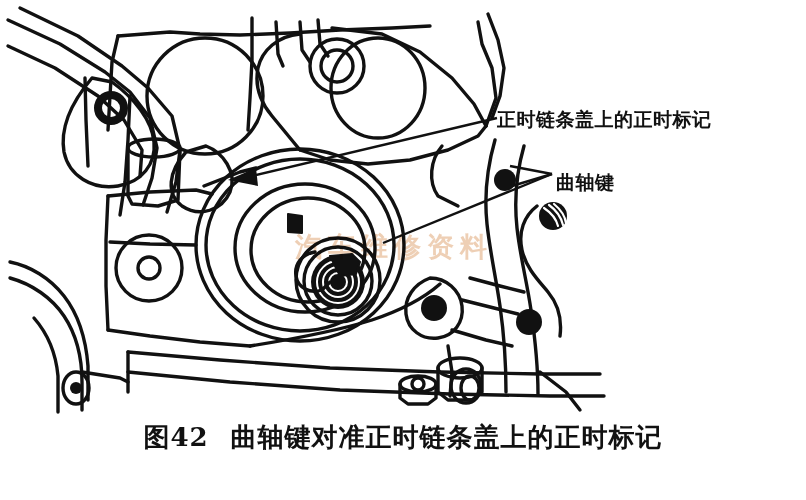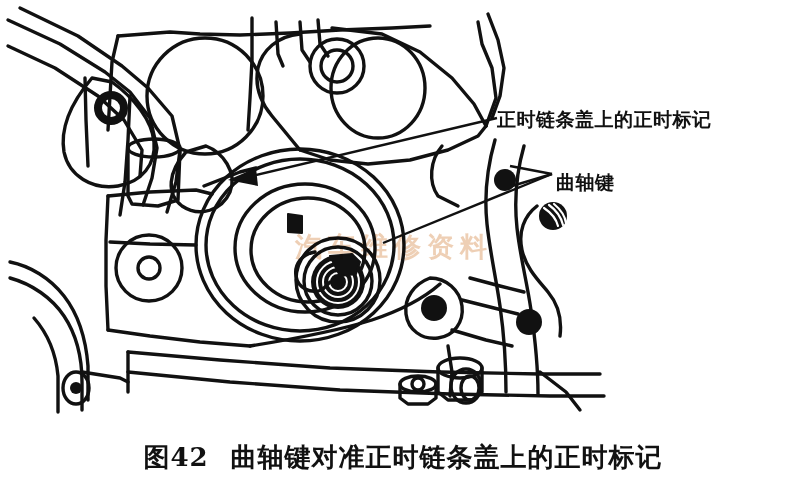--- a/index.html
+++ b/index.html
@@ -48,21 +48,21 @@
   }
   #callout-crank-key {
     left: 556px;
     top: 160px;
     font-size: 19px;
     margin-top: 10px;
   }
   #caption {
     position: absolute;
     left: 0;
-    top: 440px;
+    top: 420px;
     width: 806px;
     text-align: center;
     font-family: "DejaVu Serif", "Liberation Serif", serif;
     font-weight: 700;
     font-size: 26px;
     color: #111111;
     letter-spacing: 1px;
   }
   #caption .cap-num {
     margin-right: 22px;

